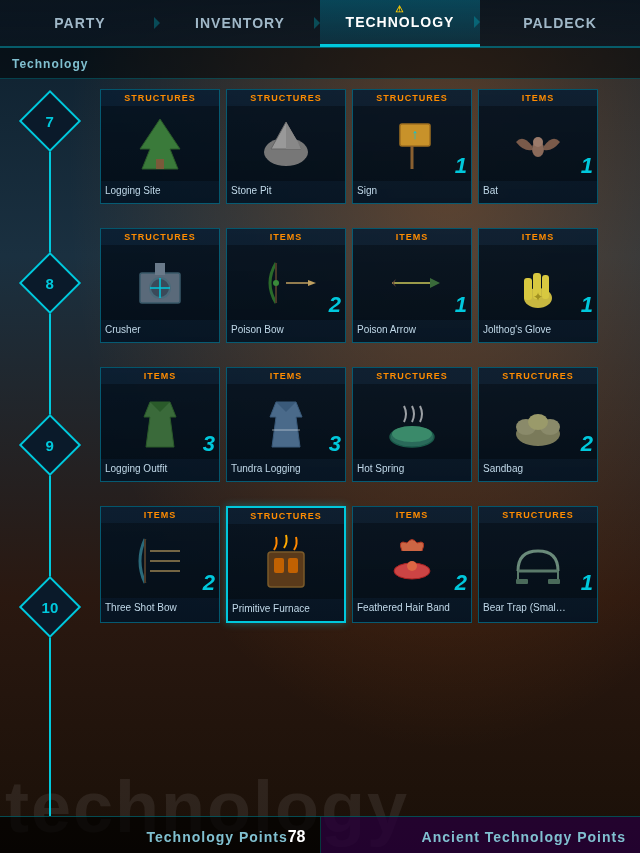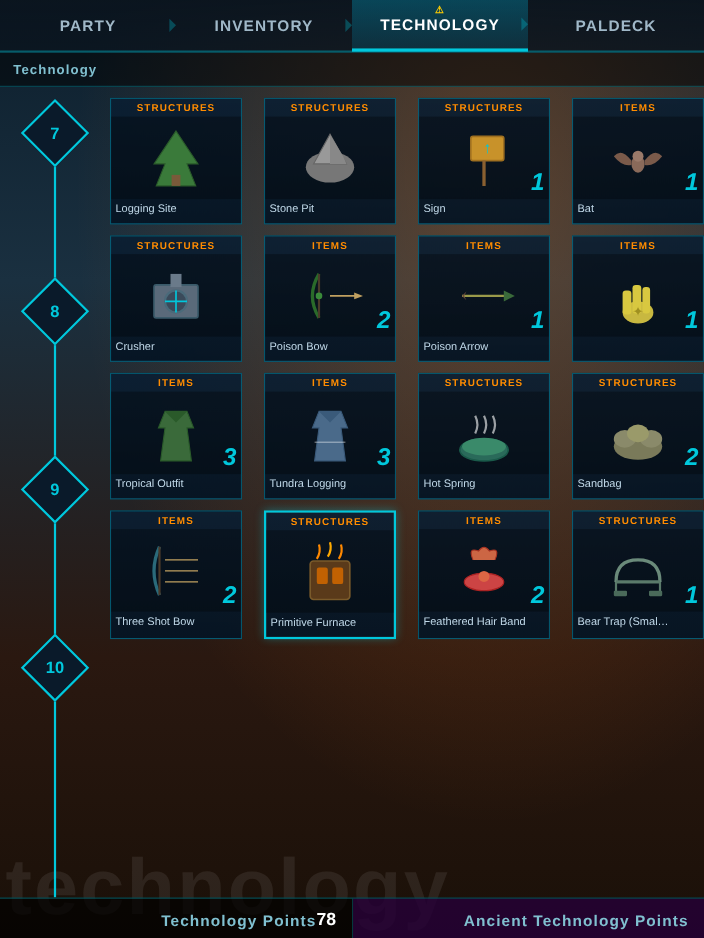--- a/index.html
+++ b/index.html
@@ -145,22 +145,22 @@
       overflow-y: auto;
       overflow-x: hidden;
     }
 
     .tech-grid::-webkit-scrollbar { width: 4px; }
     .tech-grid::-webkit-scrollbar-track { background: rgba(0,0,0,0.3); }
     .tech-grid::-webkit-scrollbar-thumb { background: #00c8dc; }
 
     .tech-row {
       display: flex;
-      gap: 20px;
-      margin-bottom: 10px;
+      gap: 6px;
+      margin-bottom: 24px;
     }
 
     
     .tech-card {
       width: 120px;
       min-width: 120px;
       background: linear-gradient(180deg, rgba(10,30,50,0.9) 0%, rgba(5,20,35,0.95) 100%);
       border: 1px solid rgba(0,150,180,0.5);
       cursor: pointer;
       position: relative;
@@ -403,33 +403,34 @@
           <div class="tech-card-image">
             <svg class="svg-icon" viewBox="0 0 60 60">
               <ellipse cx="30" cy="45" rx="14" ry="10" fill="#c8b840"></ellipse>
               <rect x="16" y="25" width="8" height="22" rx="3" fill="#d8c840"></rect>
               <rect x="25" y="20" width="8" height="26" rx="3" fill="#d8c840"></rect>
               <rect x="34" y="22" width="7" height="24" rx="3" fill="#d8c840"></rect>
               <text x="30" y="48" fill="#a09020" font-size="12" text-anchor="middle">✦</text>
             </svg>
             <span class="tech-card-count">1</span>
           </div>
+          <div class="tech-card-name">Jolthog's Glove</div>
         </div>
       </div>
       <div class="tech-row">
         <div class="tech-card">
           <div class="tech-card-category">Items</div>
           <div class="tech-card-image">
             <svg class="svg-icon" viewBox="0 0 60 60">
               <path d="M20,10 L14,25 L20,25 L16,55 L44,55 L40,25 L46,25 L40,10 Z" fill="#3a6a3a" stroke="#2a5a2a" stroke-width="1"></path>
               <path d="M20,10 L30,20 L40,10" fill="#2a5a2a"></path>
             </svg>
             <span class="tech-card-count">3</span>
           </div>
-          <div class="tech-card-name">Tropical Outfit</div>
+          <div class="tech-card-name">Logging Outfit</div>
         </div>
         <div class="tech-card">
           <div class="tech-card-category">Items</div>
           <div class="tech-card-image">
             <svg class="svg-icon" viewBox="0 0 60 60">
               <path d="M20,10 L14,25 L20,25 L16,55 L44,55 L40,25 L46,25 L40,10 Z" fill="#4a6a8a" stroke="#3a5a7a" stroke-width="1"></path>
               <path d="M20,10 L30,20 L40,10" fill="#3a5a7a"></path>
               <line x1="16" y1="38" x2="44" y2="38" stroke="white" stroke-width="1" opacity="0.5"></line>
             </svg>
             <span class="tech-card-count">3</span>

